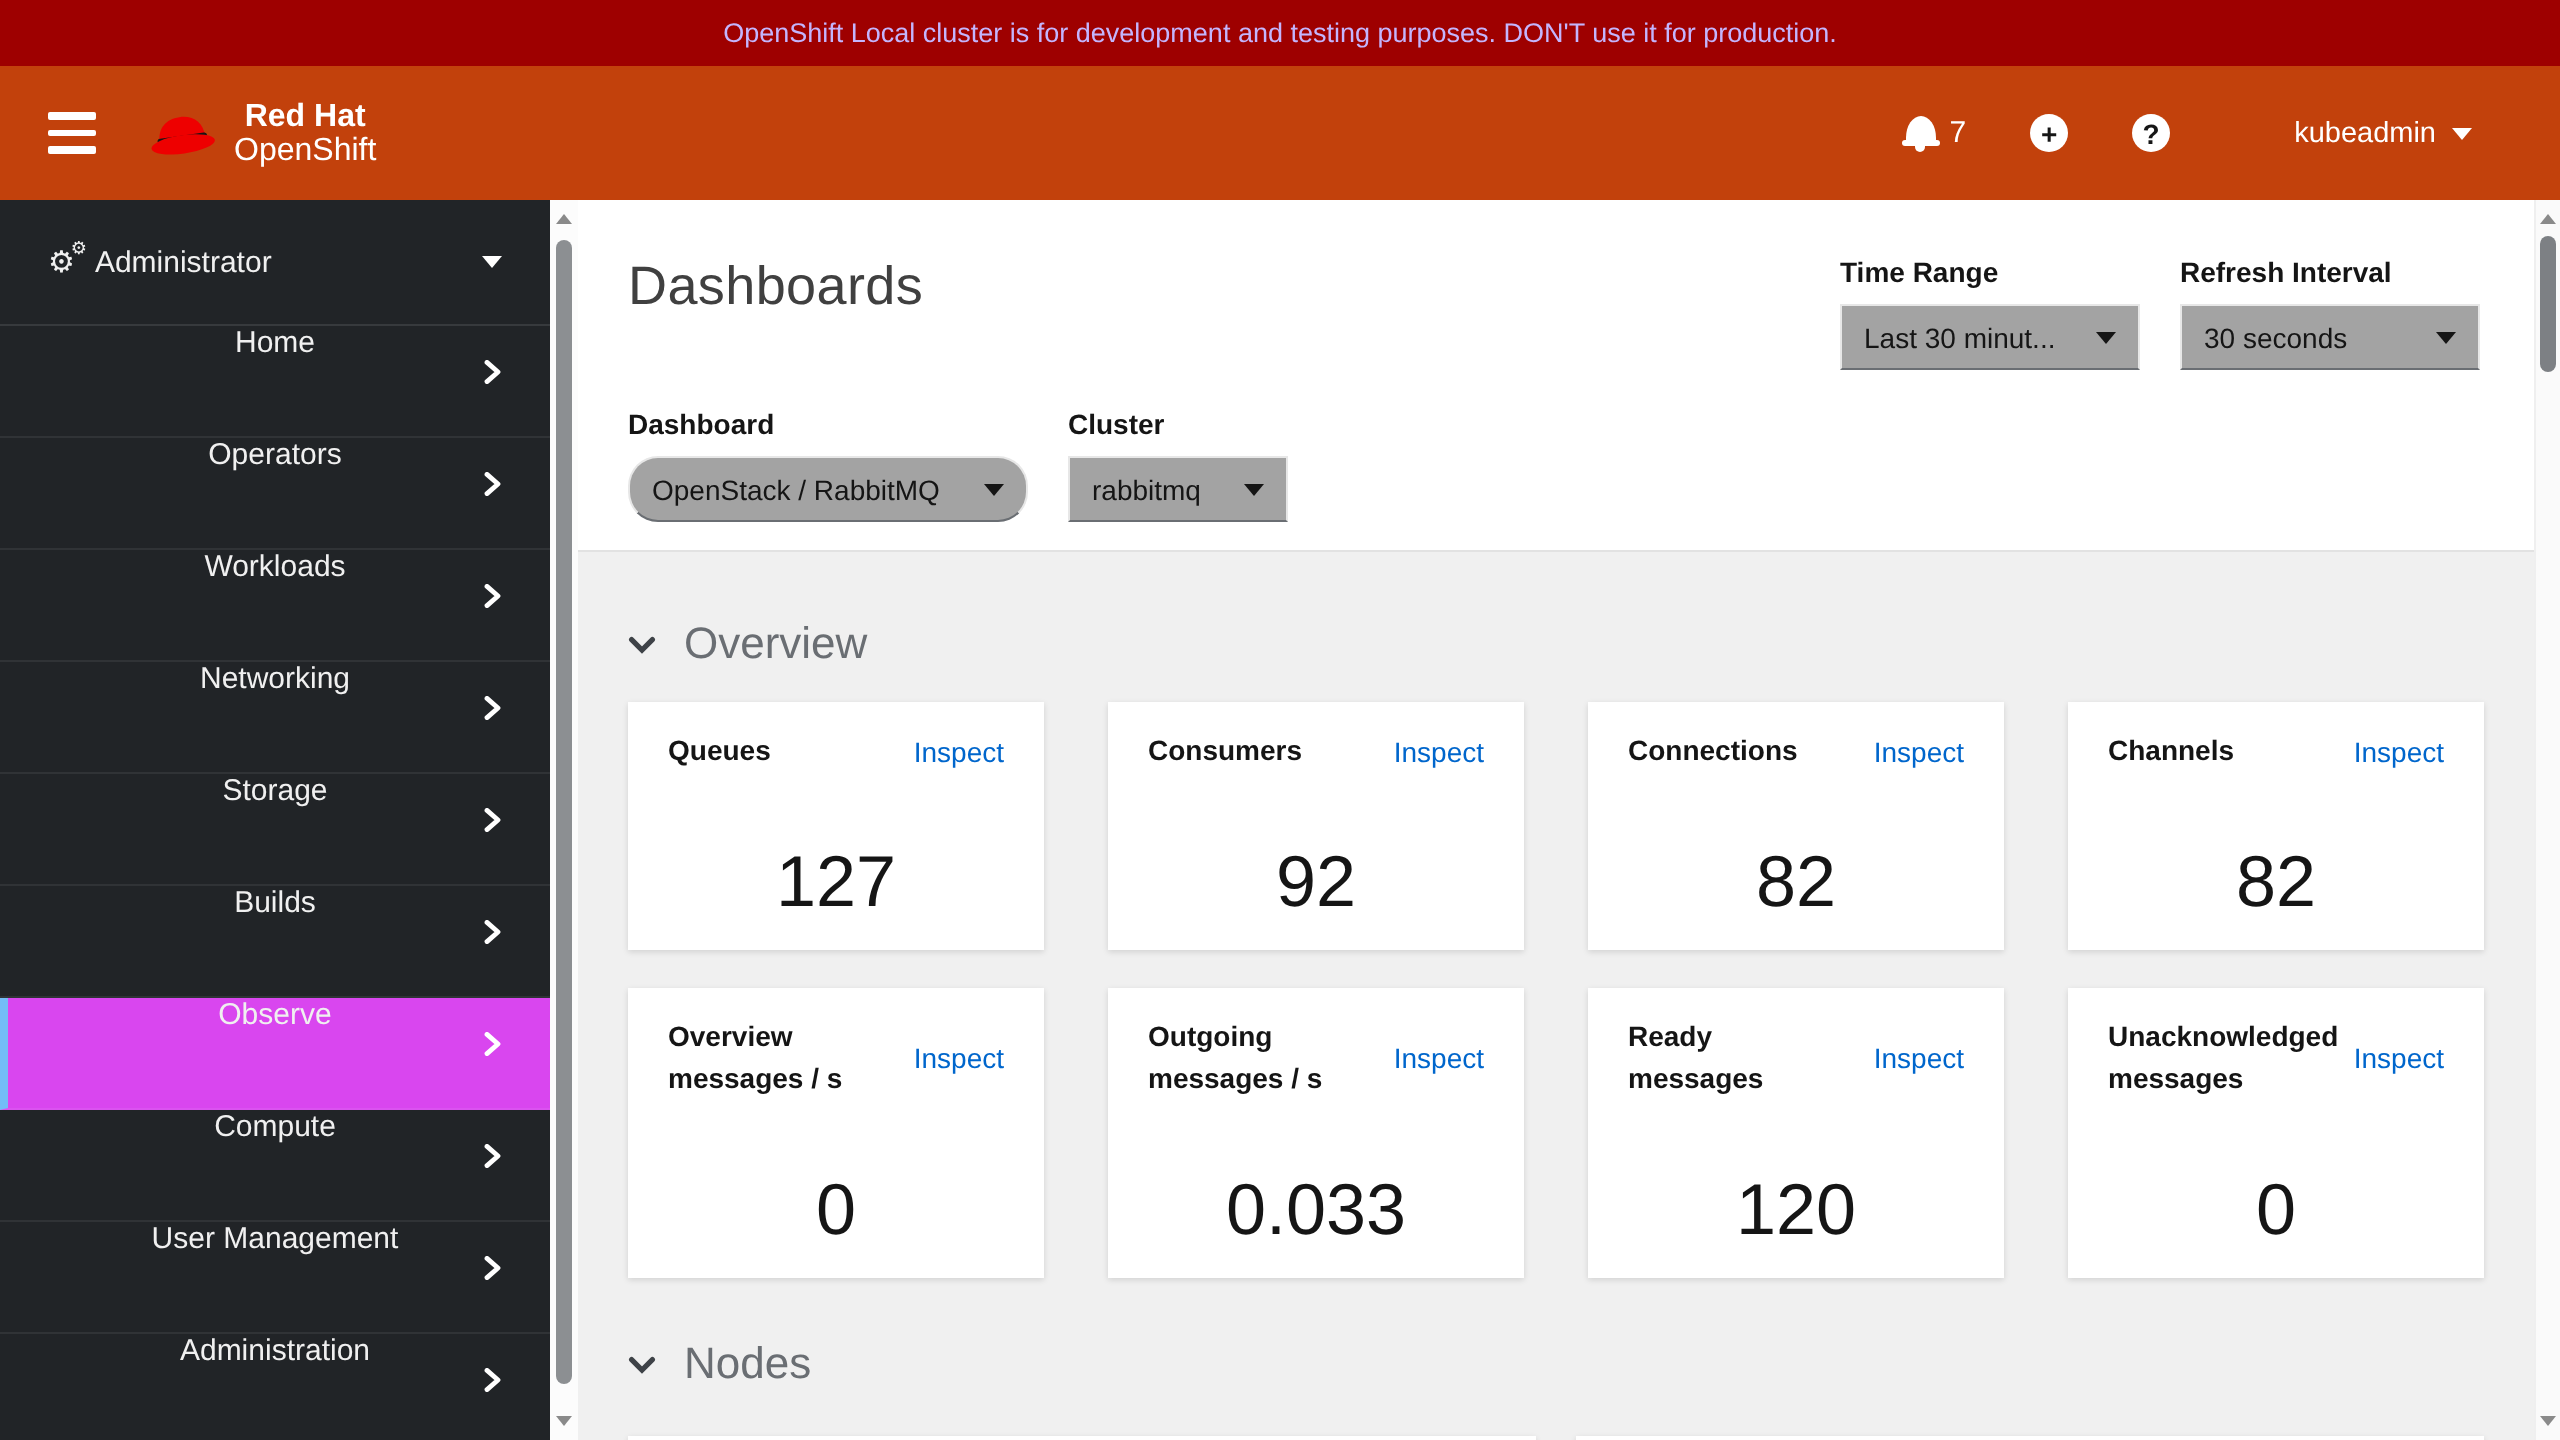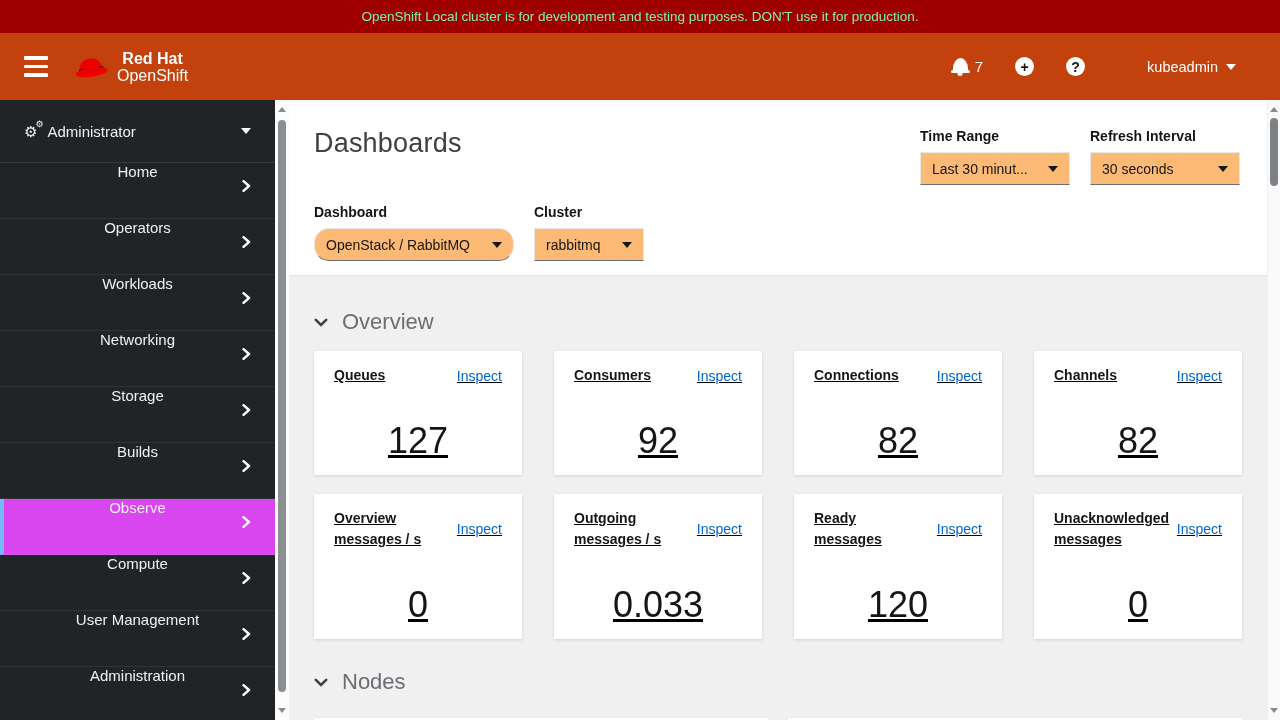--- a/index.html
+++ b/index.html
@@ -1,20 +1,20 @@
 <!DOCTYPE html>
 <html><head>
 <meta charset="utf-8">
 <style>
   * { box-sizing: border-box; margin: 0; padding: 0; }
   html, body { width: 1280px; height: 720px; overflow: hidden;
     font-family: "Liberation Sans", sans-serif; background: #fff; }
 
   
-  .banner { height: 33px; background: #9e0000; color: #86efac; font-size: 13.5px;
+  .banner { height: 33px; background: #9e0000; color: #c4b5fd; font-size: 13.5px;
     display: flex; align-items: center; justify-content: center; }
 
   
   .masthead { height: 67px; background: #c2410c; display: flex; align-items: center;
     padding: 0 44px 0 24px; color: #fff; text-align: center; }
   .hamburger { width: 24px; display: flex; flex-direction: column; gap: 5px; cursor: pointer; }
   .hamburger span { display: block; height: 3.5px; background: #fff; border-radius: 1px; }
   .brand { display: flex; align-items: center; gap: 9px; margin-left: 26px; cursor: pointer; }
   .brand-text { line-height: 17px; font-size: 16px; color: #fff; }
   .brand-text .b1 { font-weight: bold; }
@@ -59,38 +59,38 @@
   .sb-arrow.up { top: 7px; border-bottom: 5px solid #8a8a8a; }
   .sb-arrow.down { bottom: 7px; border-top: 5px solid #8a8a8a; }
 
   
   .main { flex: 1; display: flex; flex-direction: column; overflow: hidden; background: #fff; }
   .page-header { height: 175px; padding: 28px 27px 0 25px; background: #fff; }
   .header-top { display: flex; justify-content: space-between; align-items: flex-start; }
   .page-title { font-size: 27px; font-weight: 400; color: #404040; letter-spacing: 0.2px; }
   .controls { display: flex; gap: 20px; }
   .ctrl-group .ctrl-label { font-size: 14px; font-weight: bold; color: #151515; margin-bottom: 8px; }
-  .pf-select { height: 33px; background: #fdba74; border: 1px solid #e7e7e7;
+  .pf-select { height: 33px; background: #a3a3a3; border: 1px solid #e7e7e7;
     border-bottom: 1px solid #6a6e73; display: flex; align-items: center;
     justify-content: space-between; padding: 0 11px; font-size: 14px; color: #151515;
     cursor: pointer; }
   .w150 { width: 150px; } .w200 { width: 200px; border-radius: 15px; } .w110 { width: 110px; }
   .filters { display: flex; gap: 20px; margin-top: 19px; }
 
   
   .dash-body { flex: 1; background: #f0f0f0; border-top: 1px solid #e2e2e2;
     padding: 0 25px; overflow: hidden; }
   .section-head { display: flex; align-items: center; gap: 14px; }
   .section-head.first { margin: 33px 0 16px; }
   .section-head.second { margin: 30px 0 23px; }
   .section-title { font-size: 22px; color: #6a6e73; font-weight: 400; }
   .chev-btn { display: flex; align-items: center; cursor: pointer; }
 
   .cards-grid { display: grid; grid-template-columns: repeat(4, 1fr);
-    grid-template-rows: 124px 145px; gap: 19px 32px; text-decoration: underline; }
+    grid-template-rows: 124px 145px; gap: 19px 32px; }
   .nodes-grid { display: grid; grid-template-columns: repeat(2, 1fr); gap: 20px; }
   .card { background: #fff; box-shadow: 0 1px 3px rgba(0,0,0,0.13);
     padding: 14px 20px 0; display: flex; flex-direction: column; }
   .node-card { height: 60px; }
   .card-head { display: flex; justify-content: space-between; align-items: center; }
   .card-title { font-size: 14px; font-weight: bold; color: #151515; line-height: 21px;
     white-space: pre-line; }
   .inspect-link { font-size: 14px; color: #0066cc; cursor: pointer; text-decoration: none; }
   .card-value { margin-top: auto; display: flex; justify-content: center;
     padding-bottom: 13px; font-size: 36px; color: #151515; }

